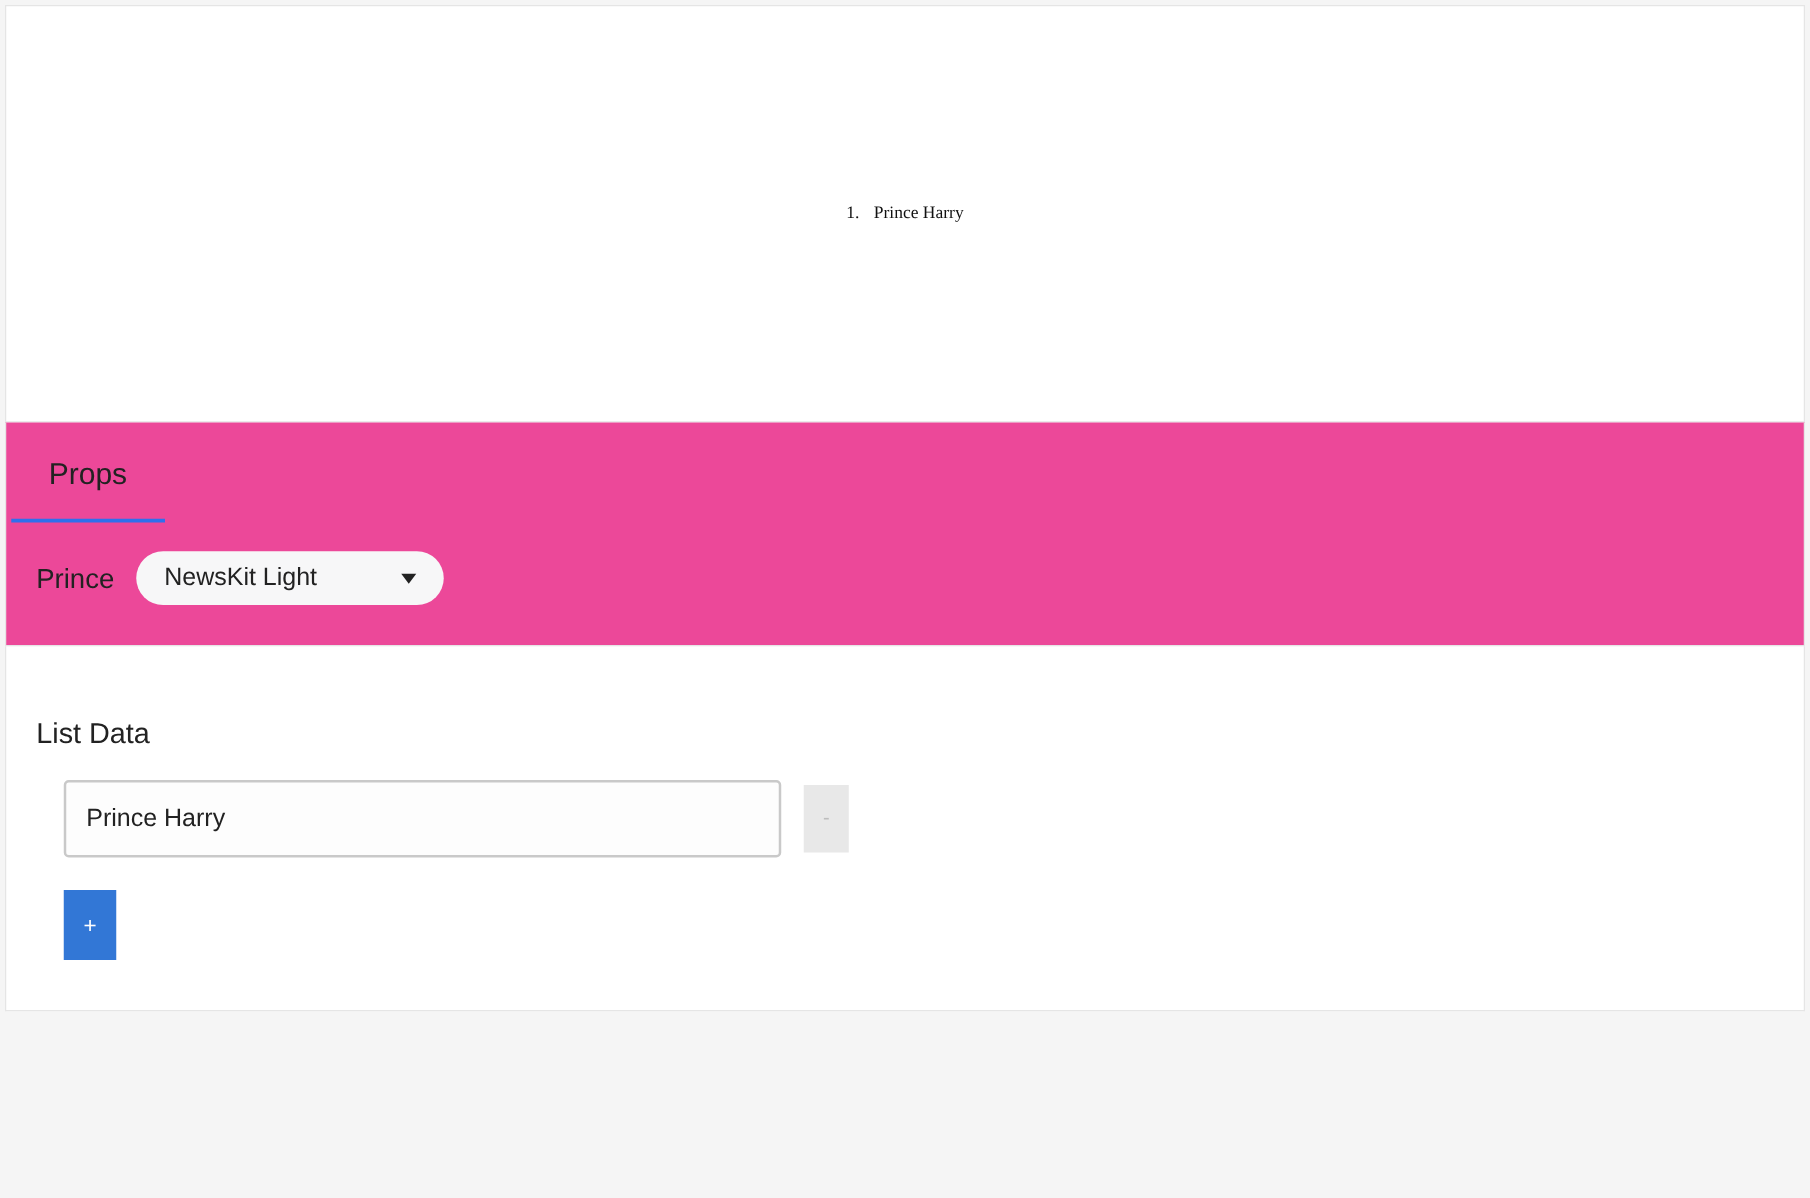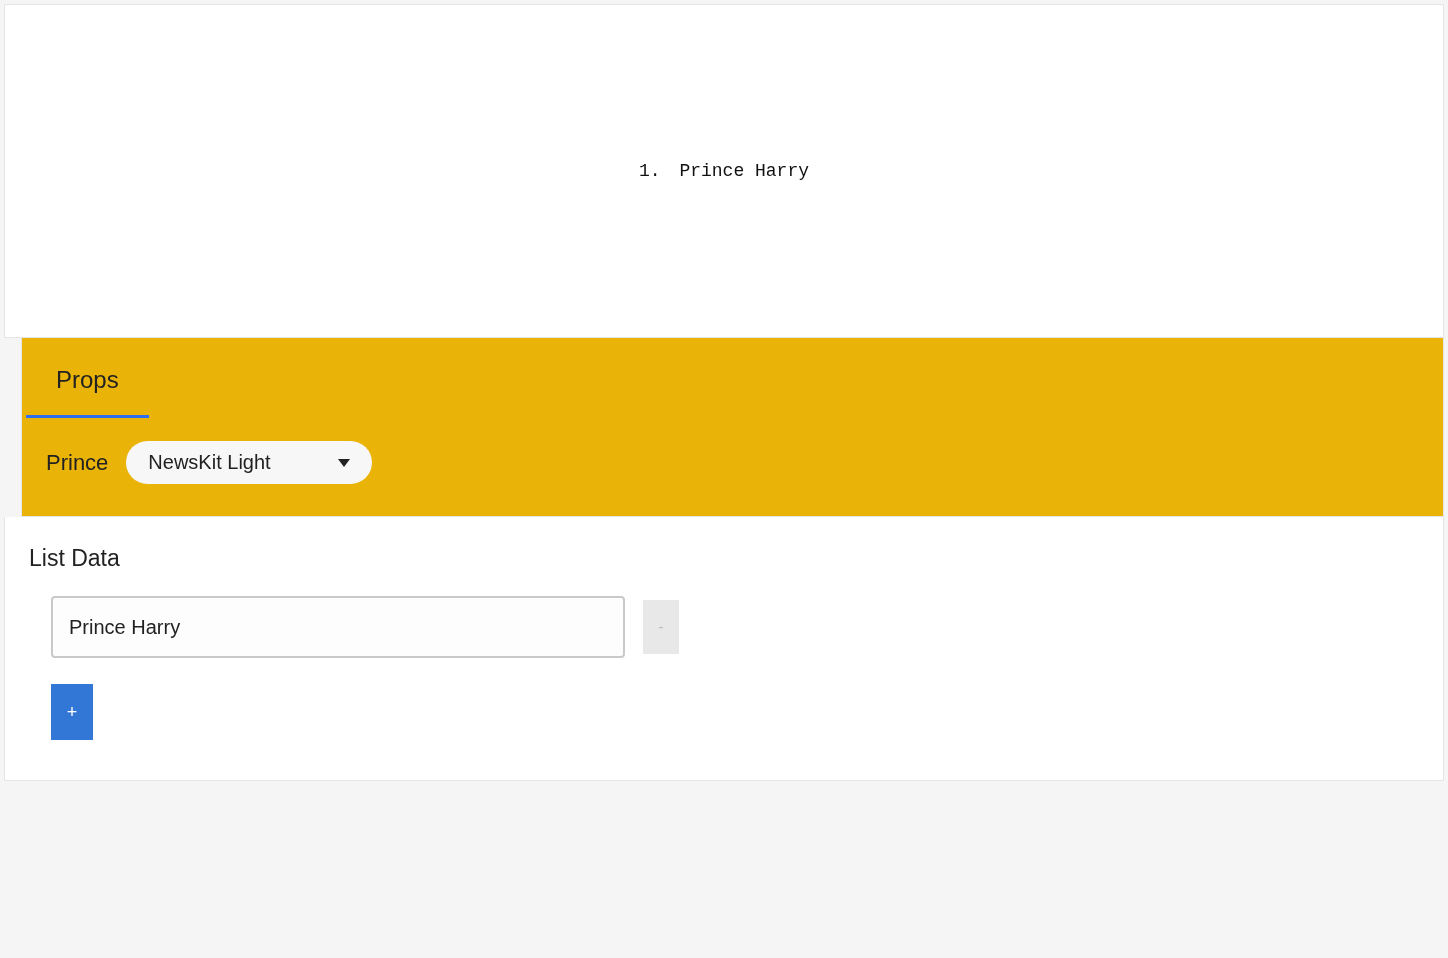--- a/index.html
+++ b/index.html
@@ -17,33 +17,32 @@
   }
   .preview-panel {
     background: #ffffff;
     border: 1px solid #e5e5e5;
     height: 334px;
     display: flex;
     align-items: center;
     justify-content: center;
   }
   .preview-content {
-    font-family: Liberation Mono, monospace;
-    font-size: 18px;
+    font-family: Liberation Serif, serif;
+    font-size: 14px;
     color: #111;
   }
   .list-marker {
     margin-right: 8px;
   }
 
   .tabs-panel {
-    background: #eab308;
+    background: #ec4899;
     border: 1px solid #e5e5e5;
     border-top: none;
-    margin-left: 17px;
   }
   .tabs-row {
     display: flex;
     border-bottom: 1px solid transparent;
     padding-left: 4px;
   }
   .tab {
     padding: 28px 30px 22px 30px;
     font-size: 24px;
     color: #222;
@@ -96,20 +95,21 @@
   .listdata-panel {
     background: #ffffff;
     border: 1px solid #e5e5e5;
     border-top: none;
     padding: 28px 24px 40px 24px;
   }
   .listdata-title {
     font-size: 23px;
     color: #222;
     margin-bottom: 24px;
+    margin-top: 28px;
   }
   .list-item-row {
     display: flex;
     align-items: center;
     gap: 18px;
     margin-left: 22px;
     margin-bottom: 26px;
   }
   .list-input {
     width: 574px;

